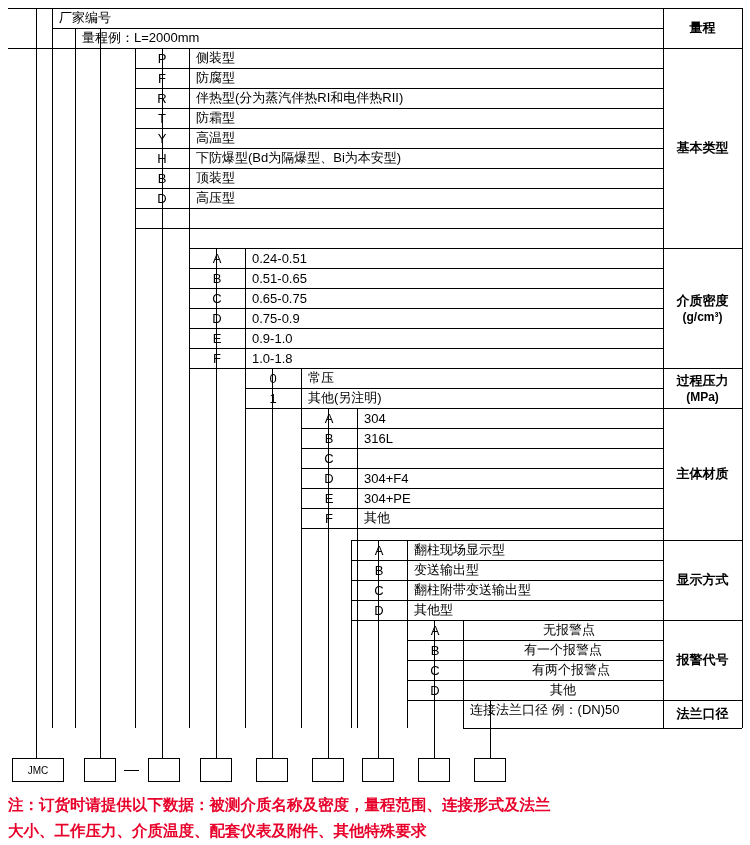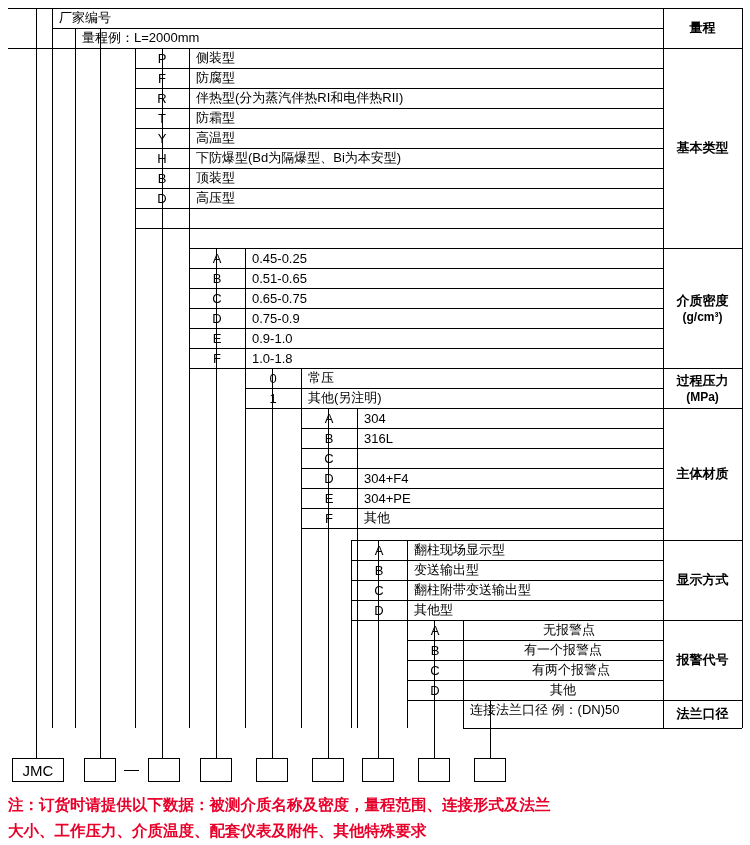--- a/index.html
+++ b/index.html
@@ -24,21 +24,21 @@
   .right-label{
     position:absolute;display:flex;align-items:center;justify-content:center;
     font-weight:bold;font-size:13px;text-align:center;flex-direction:column;
     box-sizing:border-box;
   }
   .right-label .sub{font-weight:bold;font-size:12px;}
 
   .bottom-box{
     position:absolute;border:1px solid #000;box-sizing:border-box;
     display:flex;align-items:center;justify-content:center;
-    font-size:15px;background:#fff;
+    font-size:10px;background:#fff;
   }
   .dash{position:absolute;font-size:15px;}
 
   .note{
     position:absolute;color:#e8002a;font-weight:bold;font-size:15.5px;
     line-height:26px;left:8px;width:736px;
   }
 </style>
 </head>
 <body>
@@ -84,21 +84,21 @@
       <div>量程</div>
     </div>
     <div class="right-label" style="left:663px;top:48px;width:79px;height:200px;">
       <div>基本类型</div>
     </div>
     <div class="rowline" style="left:663px;top:248px;width:79px;"></div>
     <div class="vline" style="left:189px;top:248px;height:480px;"></div>
     <div class="vline" style="left:245px;top:248px;height:480px;"></div>
     <div class="rowline" style="left:189px;top:248px;width:474px;"></div>
     <div class="cell code" style="left:189px;top:248px;width:56px;height:20px;">A</div>
-    <div class="cell desc" style="left:245px;top:248px;width:418px;height:20px;">0.45-0.25</div>
+    <div class="cell desc" style="left:245px;top:248px;width:418px;height:20px;">0.24-0.51</div>
     <div class="rowline" style="left:189px;top:268px;width:474px;"></div>
     <div class="cell code" style="left:189px;top:268px;width:56px;height:20px;">B</div>
     <div class="cell desc" style="left:245px;top:268px;width:418px;height:20px;">0.51-0.65</div>
     <div class="rowline" style="left:189px;top:288px;width:474px;"></div>
     <div class="cell code" style="left:189px;top:288px;width:56px;height:20px;">C</div>
     <div class="cell desc" style="left:245px;top:288px;width:418px;height:20px;">0.65-0.75</div>
     <div class="rowline" style="left:189px;top:308px;width:474px;"></div>
     <div class="cell code" style="left:189px;top:308px;width:56px;height:20px;">D</div>
     <div class="cell desc" style="left:245px;top:308px;width:418px;height:20px;">0.75-0.9</div>
     <div class="rowline" style="left:189px;top:328px;width:474px;"></div>

